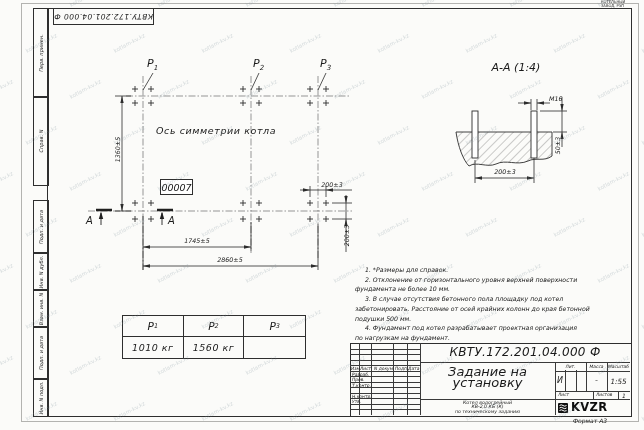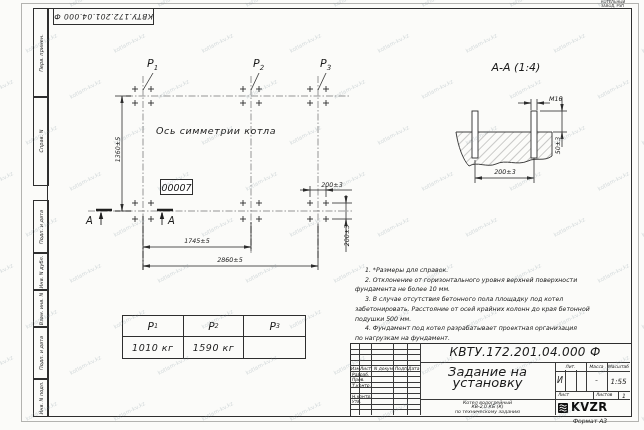--- a/index.html
+++ b/index.html
@@ -203,21 +203,21 @@
       </div>
     <div class="cell hd">
         <span>P</span>
         <sub>2</sub>
       </div>
     <div class="cell hd">
         <span>P</span>
         <sub>3</sub>
       </div>
     <div class="cell vl">1010 кг</div>
-    <div class="cell vl">1590 кг</div>
+    <div class="cell vl">1560 кг</div>
   </div>
 
   <div class="abs tb"></div>
 
   <div class="ln" style="left:359px;top:343px;width:1px;height:72px;"></div>
   <div class="ln" style="left:371px;top:343px;width:1px;height:72px;"></div>
   <div class="ln" style="left:393px;top:343px;width:1px;height:72px;"></div>
   <div class="ln" style="left:407px;top:343px;width:1px;height:72px;"></div>
   <div class="ln" style="left:420px;top:343px;width:1.3px;height:72px;"></div>
   <div class="ln" style="left:555px;top:362px;width:1.3px;height:53px;"></div>

